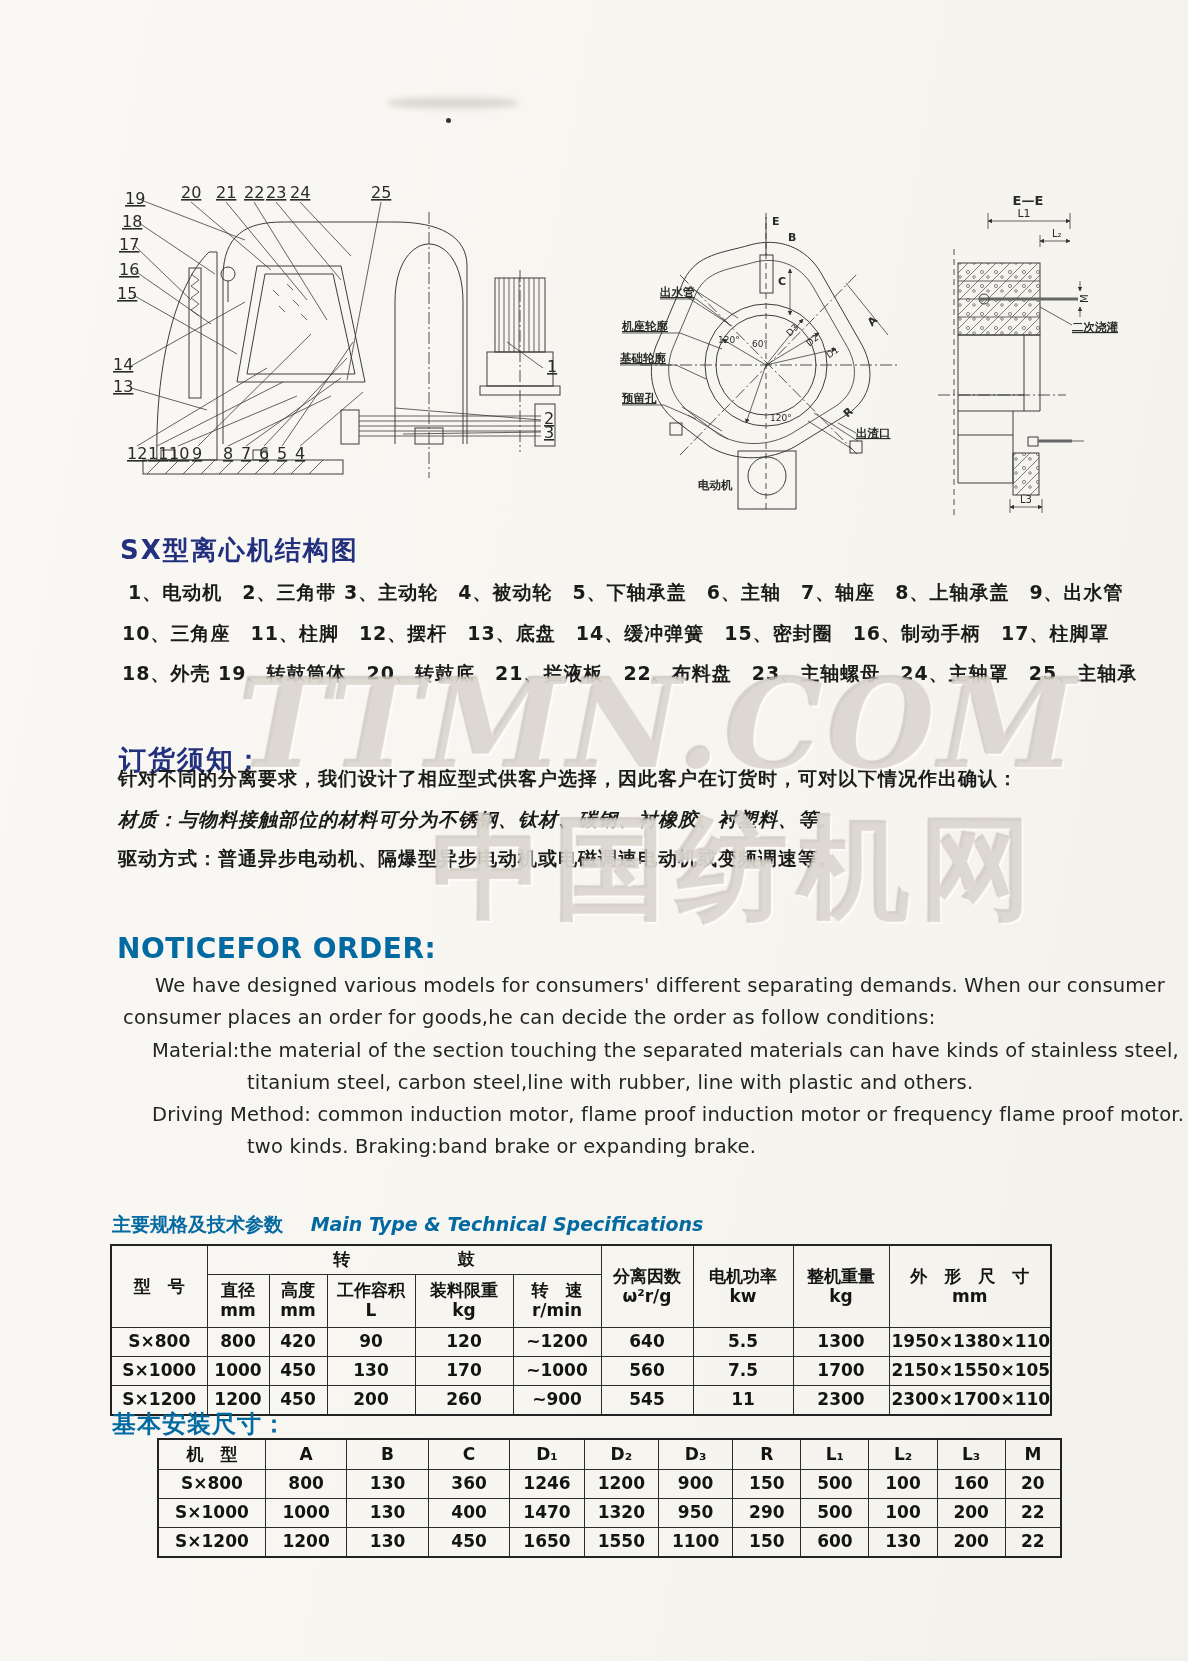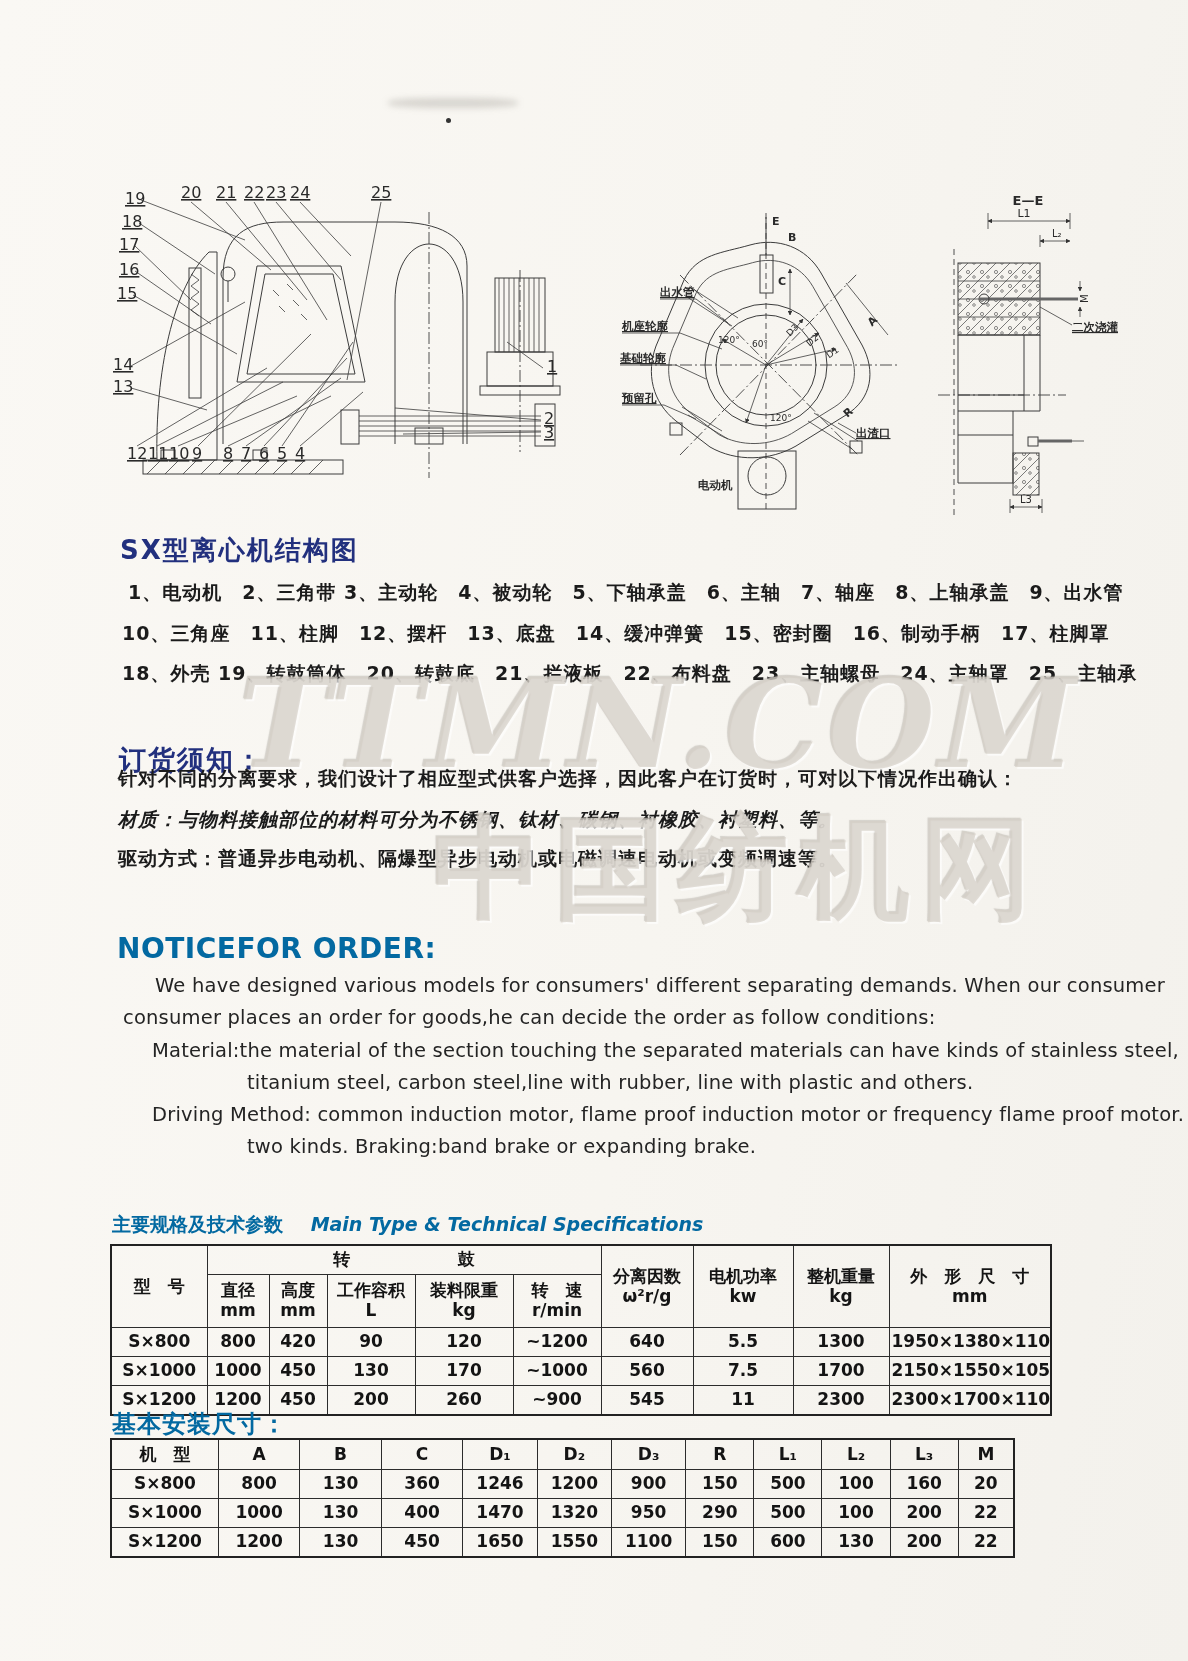--- a/index.html
+++ b/index.html
@@ -376,21 +376,21 @@
         <td>545</td>
         <td>11</td>
         <td>2300</td>
         <td>2300×1700×1100</td>
       </tr>
     </tbody>
 </table>
 
 <div class="abs navy" style="left:112px;top:1408px;font-size:24px;font-weight:700;letter-spacing:1px;">基本安装尺寸：</div>
 
-<table id="install-table" style="border:2.4px solid #222;">
+<table id="install-table" style="border:2.4px solid #222;margin-left:47px;">
   <colgroup>
     <col style="width:104px">
       <col style="width:79px">
       <col style="width:79px">
       <col style="width:79px">
     <col style="width:72px">
       <col style="width:72px">
       <col style="width:72px">
       <col style="width:66px">
     <col style="width:66px">

